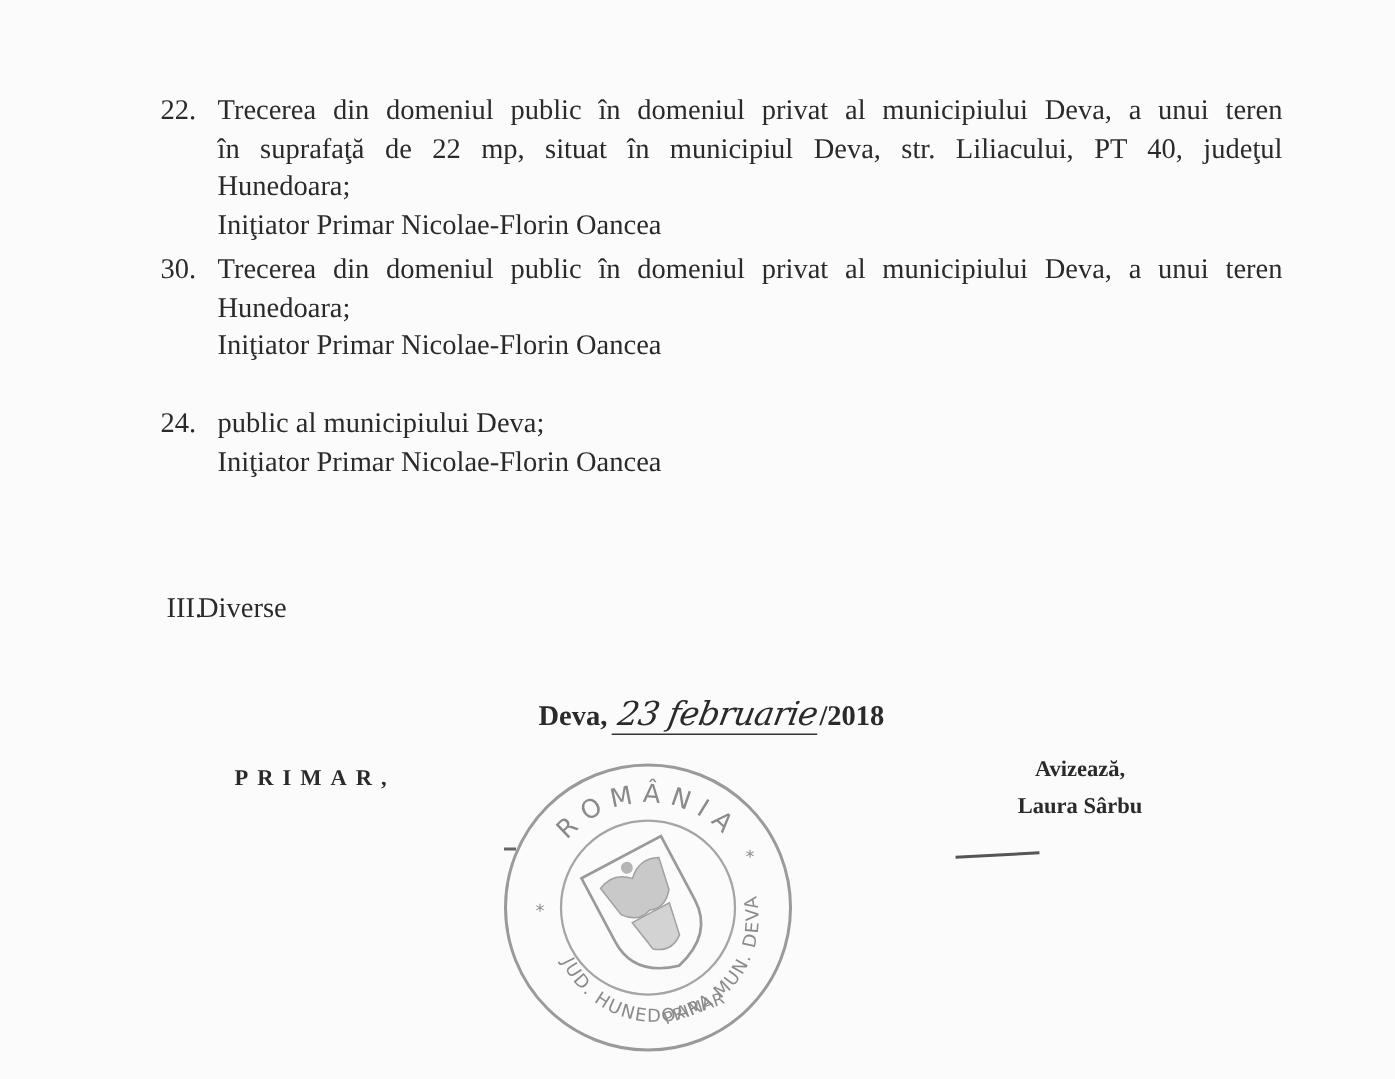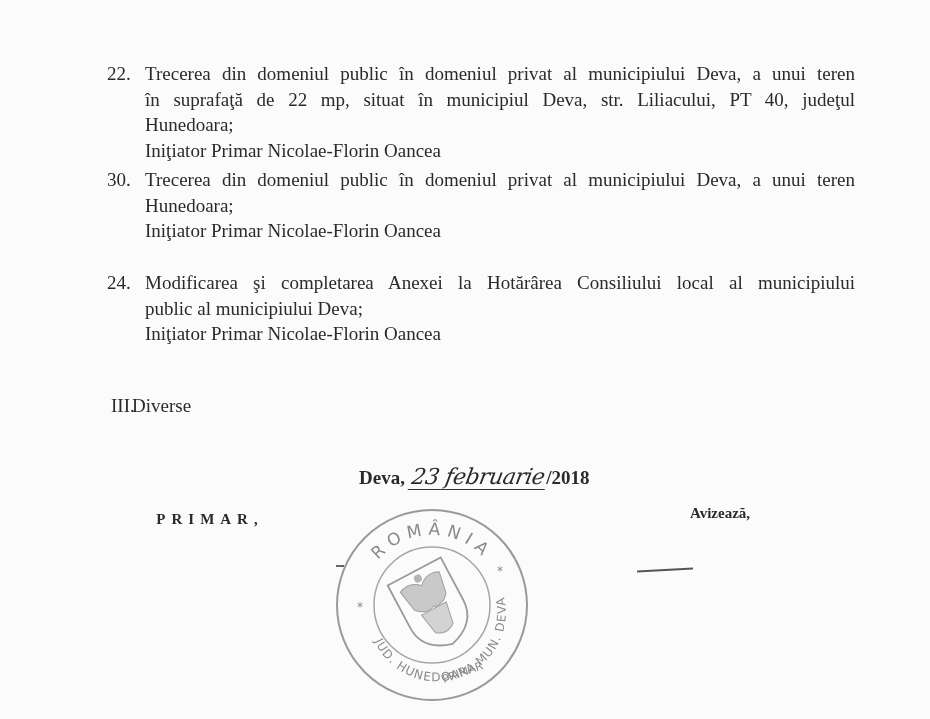--- a/index.html
+++ b/index.html
@@ -46,41 +46,41 @@
 
   <div class="item" id="item-23">
     <span class="num">30.</span>
     <span class="line">Trecerea din domeniul public în domeniul privat al municipiului Deva, a unui  teren</span>
     <span class="line free">Hunedoara;</span>
     <span class="line free">Iniţiator Primar Nicolae-Florin Oancea</span>
   </div>
 
   <div class="item" id="item-24">
     <span class="num">24.</span>
-    <span class="line">Modificarea şi completarea Anexei la Hotărârea Consiliului local al municipiului</span>
     <span class="line free">public al municipiului Deva;</span>
     <span class="line free">Iniţiator Primar Nicolae-Florin Oancea</span>
   </div>
 
   <div class="section">
     <span class="roman">III.</span>
     <span class="title">Diverse</span>
   </div>
 
   <div class="date">
     <span>Deva,</span>
     <span class="hand">23 februarie</span><span>/2018</span>
   </div>
 
   <div class="sig sig-left">
     <div class="role">PRIMAR,</div>
   </div>
 
   <div class="sig sig-right">
     <div>Avizează,</div>
+    <div>Laura Sârbu</div>
   </div>
   <div class="underline-stroke"></div>
   <div class="margin-tick"></div>
 
   <svg class="stamp" viewBox="0 0 200 200">
     <defs>
       <path id="arcTop" d="M 30 100 A 70 70 0 0 1 170 100"></path>
       <path id="arcBottom" d="M 40 130 A 68 68 0 0 0 170 85"></path>
     </defs>
     <circle cx="100" cy="100" r="95" fill="none" stroke="#9a9a9a" stroke-width="2"></circle>

